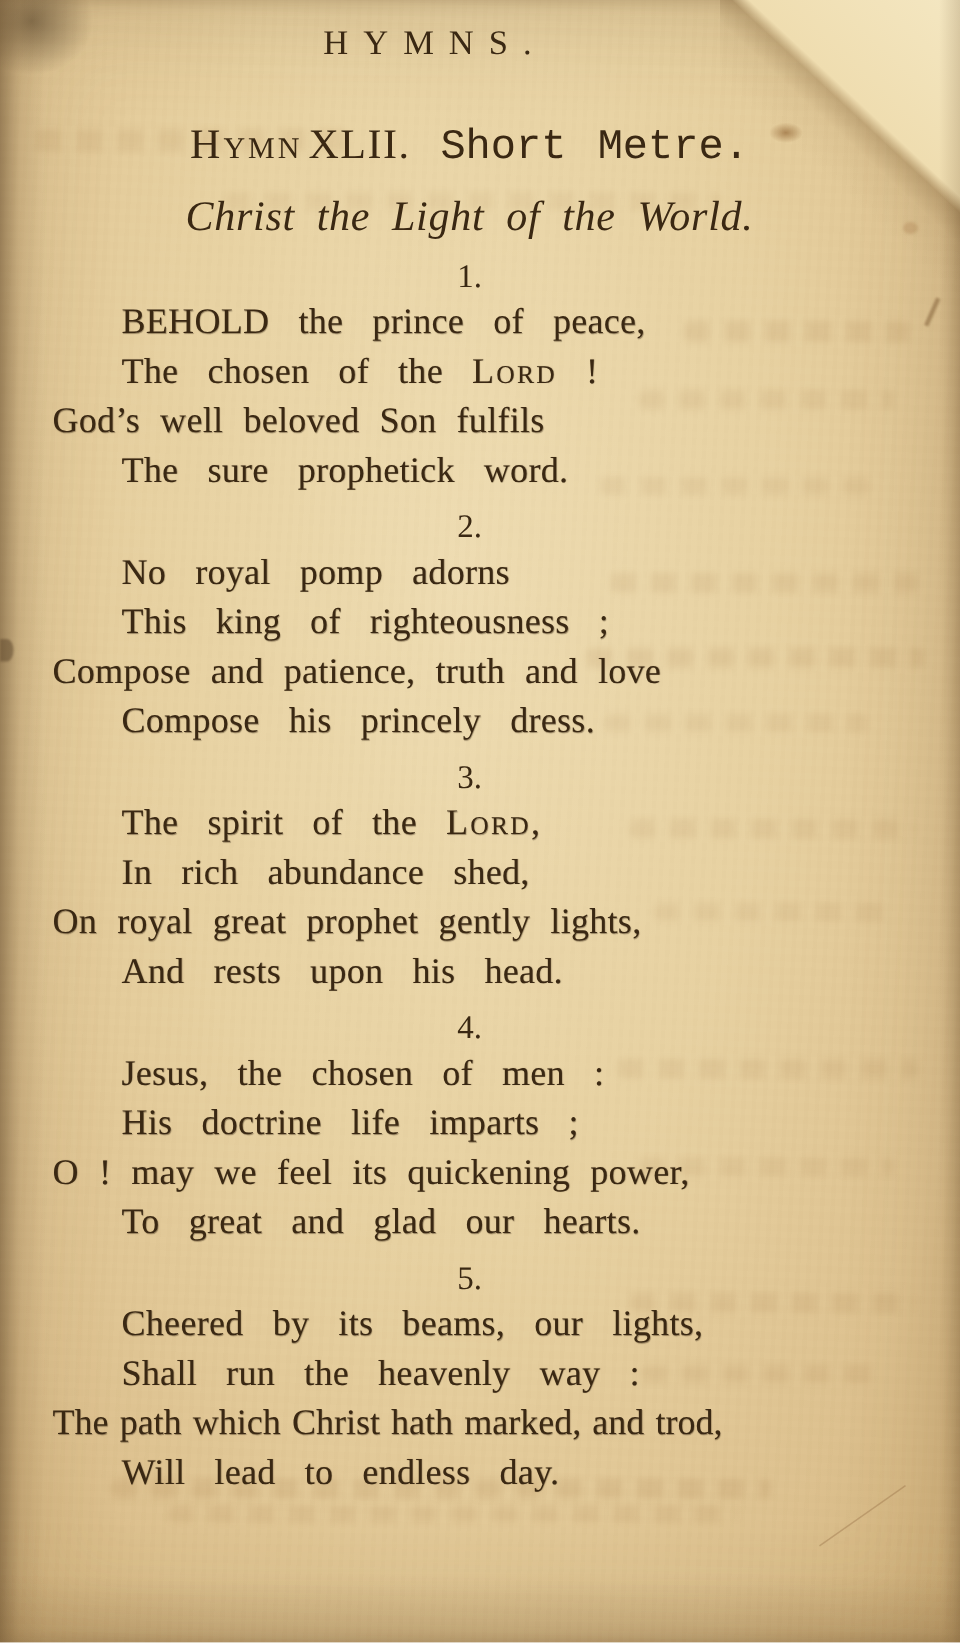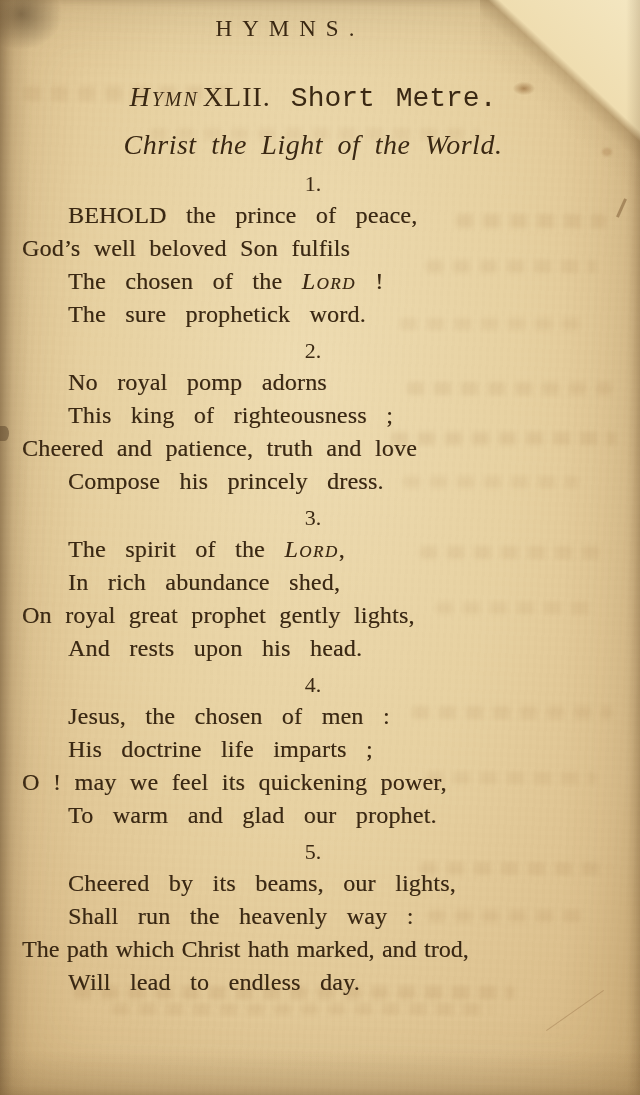--- a/index.html
+++ b/index.html
@@ -59,33 +59,34 @@
     font-size:23px; letter-spacing:10px; font-weight:400;
   }
   .page-number {
     position:absolute; right:56px; top:17px; font-size:21px; letter-spacing:2px;
   }
 
   .content { position:relative; padding: 0 18px 0 22px; }
   .centered-col { text-align:center; padding-right:18px; }
 
   .hymn-heading { margin-top:31px; font-size:28px; }
-  .sc { font-variant: small-caps; font-style: italic; }
+  .sc { font-variant: small-caps; }
   .hymn-heading .hymn-word { letter-spacing:2px; }
   .hymn-heading .hymn-number { margin-left:4px; letter-spacing:1px; }
   .hymn-heading .metre { margin-left:20px; word-spacing:4px;font-family:Liberation Mono, monospace; }
 
   .subtitle { margin-top:15px; font-size:28px; font-style:italic; word-spacing:7px; letter-spacing:0.5px; }
 
   .verses { margin-top:10px; }
   .verse-number { text-align:center; font-size:22px; line-height:26px; margin:7px 0 2px; padding-right:18px; }
   .line {
     font-size:24px; line-height:33px; word-spacing:0.55em; letter-spacing:0.2px;
     padding-left:46px; white-space:nowrap;
     text-shadow: 0.4px 0.4px 0.6px rgba(58,40,19,0.45);
+    margin-left: 13px;
   }
   .line.flush { padding-left:0; word-spacing:0.30em; }
   .verse:last-child .line.flush { word-spacing:0.06em; letter-spacing:0; }
   .verse .sc { letter-spacing:1.5px; }
 </style>
 </head>
 <body>
 
 <div class="page">
 
@@ -122,44 +123,44 @@
   <div class="content">
     <div class="centered-col">
       <div class="hymn-heading"><span class="sc hymn-word">Hymn</span><span class="hymn-number">XLII.</span><span class="metre">Short Metre.</span></div>
       <div class="subtitle">Christ the Light of the World.</div>
     </div>
 
     <div class="verses" id="verses-container">
         <div class="verse">
           <div class="verse-number">1.</div>
           <div class="line"><span>BEHOLD the prince of peace,</span></div>
+          <div class="line"><span>The chosen of the </span><span class="sc">Lord</span><span> !</span></div>
           <div class="line flush"><span>God’s well beloved Son fulfils</span></div>
-          <div class="line"><span>The chosen of the </span><span class="sc">Lord</span><span> !</span></div>
           <div class="line"><span>The sure prophetick word.</span></div>
         </div>
         <div class="verse">
           <div class="verse-number">2.</div>
           <div class="line"><span>No royal pomp adorns</span></div>
           <div class="line"><span>This king of righteousness ;</span></div>
-          <div class="line flush"><span>Cheered and patience, truth and love</span></div>
+          <div class="line flush"><span>Compose and patience, truth and love</span></div>
           <div class="line"><span>Compose his princely dress.</span></div>
         </div>
         <div class="verse">
           <div class="verse-number">3.</div>
           <div class="line"><span>The spirit of the </span><span class="sc">Lord</span><span>,</span></div>
           <div class="line"><span>In rich abundance shed,</span></div>
           <div class="line flush"><span>On royal great prophet gently lights,</span></div>
           <div class="line"><span>And rests upon his head.</span></div>
         </div>
         <div class="verse">
           <div class="verse-number">4.</div>
           <div class="line"><span>Jesus, the chosen of men :</span></div>
           <div class="line"><span>His doctrine life imparts ;</span></div>
           <div class="line flush"><span>O ! may we feel its quickening power,</span></div>
-          <div class="line"><span>To warm and glad our prophet.</span></div>
+          <div class="line"><span>To great and glad our hearts.</span></div>
         </div>
         <div class="verse">
           <div class="verse-number">5.</div>
           <div class="line"><span>Cheered by its beams, our lights,</span></div>
           <div class="line"><span>Shall run the heavenly way :</span></div>
           <div class="line flush"><span>The path which Christ hath marked, and trod,</span></div>
           <div class="line"><span>Will lead to endless day.</span></div>
         </div>
       </div>
   </div>

